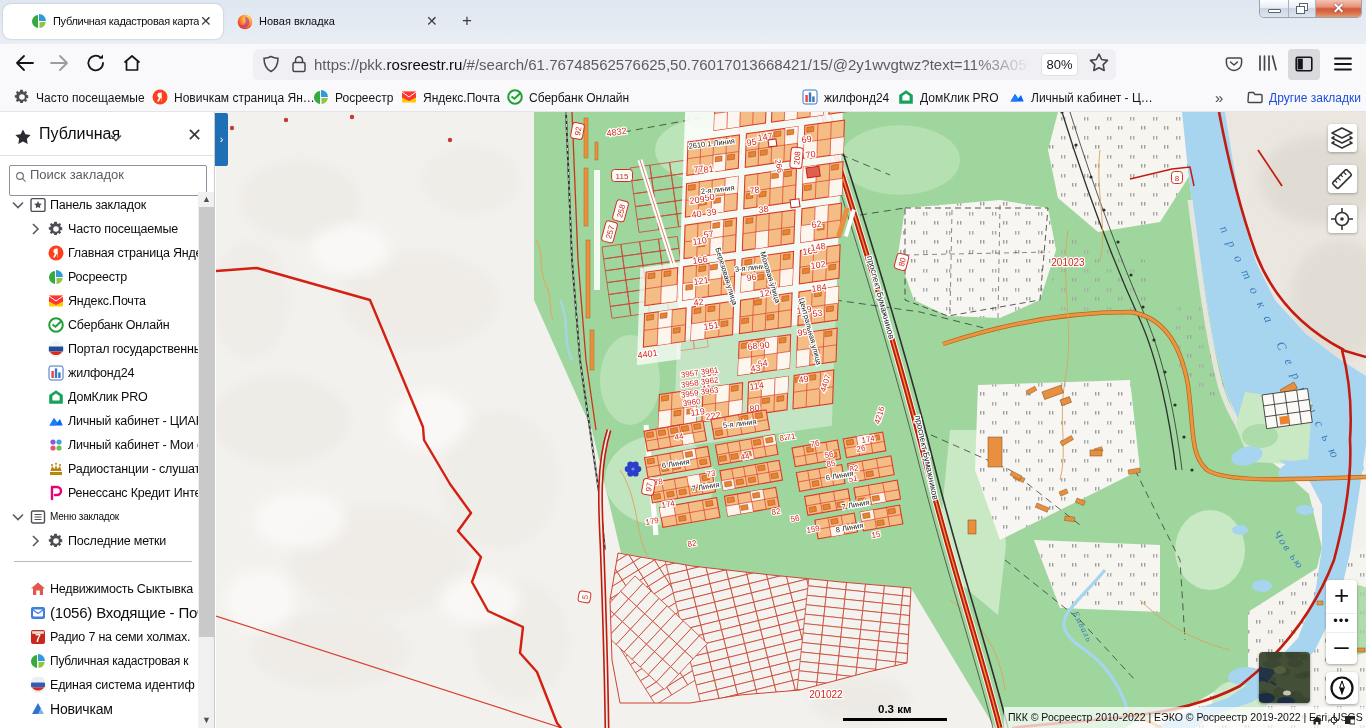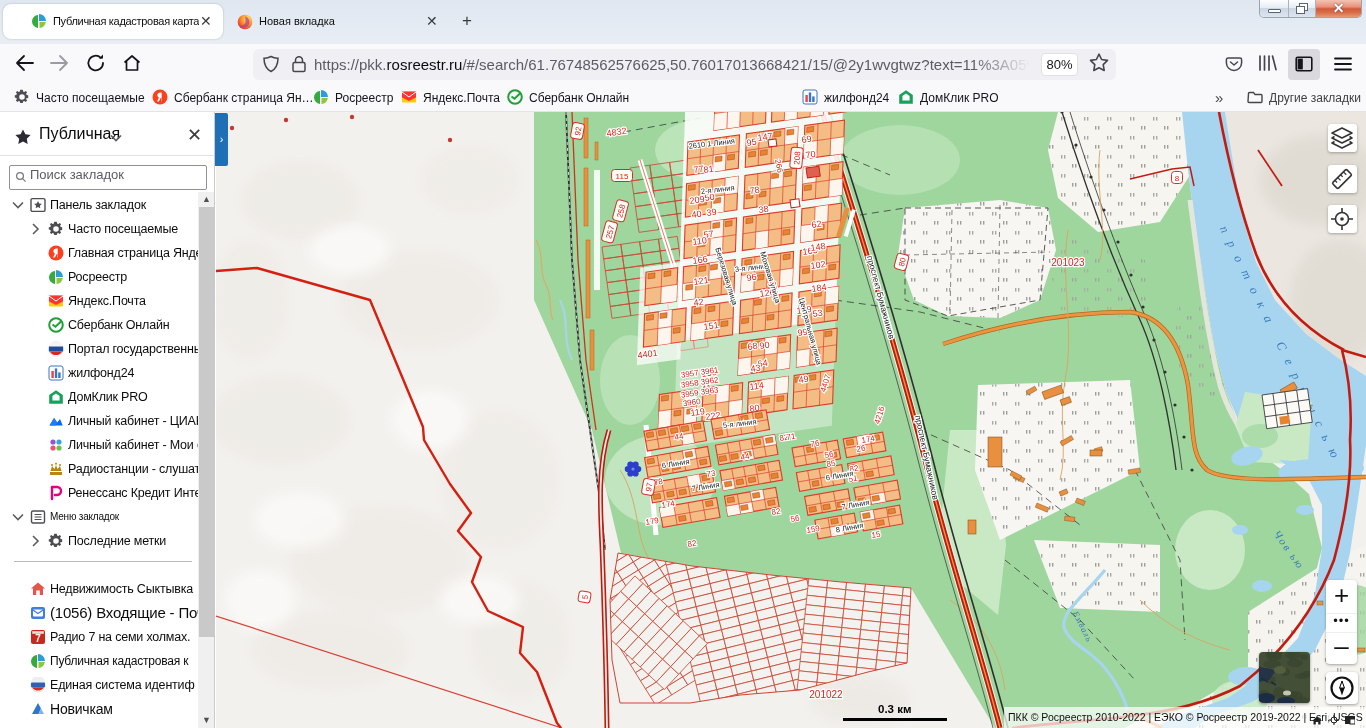--- a/index.html
+++ b/index.html
@@ -101,21 +101,21 @@
 <div class="abs" style="left:1333px;top:54px"><svg width="20" height="20" viewBox="0 0 20 20" style="" xmlns="http://www.w3.org/2000/svg">
       <path d="M2 4.5h16M2 10h16M2 15.5h16" stroke="#15141a" stroke-width="1.8" stroke-linecap="round"></path>
     </svg></div>
 <div id="bookbar">
     <div class="bm" style="left:14px"><span class="ticon" style="margin-right:6px"><svg width="16" height="16" viewBox="0 0 16 16" style="" xmlns="http://www.w3.org/2000/svg">
           <path d="M8 5.2a2.8 2.8 0 1 0 0 5.6 2.8 2.8 0 0 0 0-5.6zm6.2 4l-1.6-.3a4.7 4.7 0 0 1-.5 1.2l1 1.4-1.4 1.4-1.4-1a4.7 4.7 0 0 1-1.2.5l-.3 1.6H6.2l-.3-1.6a4.7 4.7 0 0 1-1.2-.5l-1.4 1-1.4-1.4 1-1.4a4.7 4.7 0 0 1-.5-1.2l-1.6-.3V6.2l1.6-.3c.1-.4.3-.8.5-1.2l-1-1.4 1.4-1.4 1.4 1c.4-.2.8-.4 1.2-.5l.3-1.6h2.6l.3 1.6c.4.1.8.3 1.2.5l1.4-1 1.4 1.4-1 1.4c.2.4.4.8.5 1.2l1.6.3z" fill="#4d4d53"></path>
         </svg></span><span style="vertical-align:0px;color:#15141a">Часто посещаемые</span></div>
     <div class="bm" style="left:152px"><span class="ticon" style="margin-right:6px"><svg width="16" height="16" viewBox="0 0 16 16" style="" xmlns="http://www.w3.org/2000/svg">
           <circle cx="8" cy="8" r="7.5" fill="#fc3f1d"></circle>
           <path d="M9.3 13V3.8H8c-1.8 0-3 1-3 2.7 0 1.2.5 1.9 1.5 2.6L4.6 13h1.9l1.8-3.6h.6V13z" fill="#fff" transform="translate(.4 -.4)"></path>
-        </svg></span><span style="vertical-align:0px;color:#15141a">Сбербанк страница Ян…</span></div>
+        </svg></span><span style="vertical-align:0px;color:#15141a">Новичкам страница Ян…</span></div>
     <div class="bm" style="left:313px"><span class="ticon" style="margin-right:6px"><svg width="16" height="16" viewBox="0 0 16 16" style="" xmlns="http://www.w3.org/2000/svg">
           <g>
             <path d="M8 1a7 7 0 0 1 7 7H8z" fill="#2f9bd8"></path>
             <path d="M7 2a6.5 6.5 0 0 0-6 6.5 6.5 6.5 0 0 0 6 6.4z" fill="#36a93f"></path>
             <path d="M8.5 9h6.3a7 7 0 0 1-6.3 6z" fill="#8dc63f"></path>
           </g>
         </svg></span><span style="vertical-align:0px;color:#15141a">Росреестр</span></div>
     <div class="bm" style="left:401px"><span class="ticon" style="margin-right:6px"><svg width="16" height="16" viewBox="0 0 16 16" style="" xmlns="http://www.w3.org/2000/svg">
           <rect x="1" y="2.5" width="14" height="11" rx="1" fill="#ffcc00"></rect>
           <path d="M1 2.5h14v6L8 12 1 8.5z" fill="#ff3333"></path>
@@ -128,24 +128,28 @@
     <div class="bm" style="left:802px"><span class="ticon" style="margin-right:6px"><svg width="16" height="16" viewBox="0 0 16 16" style="" xmlns="http://www.w3.org/2000/svg">
           <rect x="1" y="1" width="14" height="14" rx="2" fill="#fff" stroke="#3a76c4"></rect>
           <rect x="3.4" y="6" width="2.4" height="7" fill="#e8453c"></rect>
           <rect x="6.8" y="3.4" width="2.4" height="9.6" fill="#3a76c4"></rect>
           <rect x="10.2" y="7.4" width="2.4" height="5.6" fill="#3a76c4"></rect>
         </svg></span><span style="vertical-align:0px;color:#15141a">жилфонд24</span></div>
     <div class="bm" style="left:898px"><span class="ticon" style="margin-right:6px"><svg width="16" height="16" viewBox="0 0 16 16" style="" xmlns="http://www.w3.org/2000/svg">
           <path d="M8 1.2 14.8 6v8.8H1.2V6z" fill="#17a25c"></path>
           <path d="M8 4.4l3.6 2.6v4.6H4.4V7z" fill="#fff"></path>
         </svg></span><span style="vertical-align:0px;color:#15141a">ДомКлик PRO</span></div>
+    <div class="bm" style="left:1009px"><span class="ticon" style="margin-right:6px"><svg width="16" height="16" viewBox="0 0 16 16" style="" xmlns="http://www.w3.org/2000/svg">
+          <path d="M1.5 12.5 6 5l3.2 4.5L12 6l2.7 6.5z" fill="#0468ff"></path>
+          <path d="M6 5l3.2 4.5L8 12.5H1.5z" fill="#1f7cff"></path>
+        </svg></span><span style="vertical-align:0px;color:#15141a">Личный кабинет - Ц…</span></div>
     <div class="bm" style="left:1215px;font-size:15px;color:#45454c">»</div>
     <div class="bm" style="left:1247px"><span class="ticon" style="margin-right:6px"><svg width="16" height="16" viewBox="0 0 16 16" style="" xmlns="http://www.w3.org/2000/svg">
           <path d="M1.5 4.5a1 1 0 0 1 1-1h4l1.5 2h6a1 1 0 0 1 1 1v6a1 1 0 0 1-1 1h-12a1 1 0 0 1-1-1z" fill="none" stroke="#45454c" stroke-width="1.4"></path>
-        </svg></span><span style="vertical-align:0px;color:#404040">Другие закладки</span></div>
+        </svg></span><span style="vertical-align:0px;color:#1d4ed8">Другие закладки</span></div>
   </div>
 <div id="map"><svg width="1150" height="616" viewBox="216 112 1150 616" xmlns="http://www.w3.org/2000/svg">
       <defs>
     <pattern id="dots" width="23" height="19" patternUnits="userSpaceOnUse">
       <rect x="3" y="3" width="1.4" height="3.6" fill="#a8a8a8"></rect>
           <rect x="6" y="3" width="1.4" height="3.6" fill="#a8a8a8"></rect>
       <rect x="14" y="12" width="1.4" height="3.6" fill="#9e9e9e"></rect>
           <rect x="17" y="12" width="1.4" height="3.6" fill="#9e9e9e"></rect>
     </pattern>
     <filter id="blur6">
@@ -1526,21 +1530,21 @@
 <div id="sidebar" style="overflow:hidden">
     <div class="abs" style="left:14px;top:16px"><svg width="18" height="18" viewBox="0 0 18 18" style="" xmlns="http://www.w3.org/2000/svg">
         <path d="M9 1.5l2.4 4.7 5.2.8-3.8 3.7.9 5.2L9 13.4l-4.7 2.5.9-5.2L1.4 7l5.2-.8z" fill="#2b2b33"></path>
       </svg></div>
     <div class="abs" style="left:39px;top:13px;font-size:16px;color:#0c0c0d">Публичная</div>
     <div class="abs" style="left:108px;top:18px"><svg width="14" height="14" viewBox="0 0 14 14" style="" xmlns="http://www.w3.org/2000/svg">
         <path d="M3 5.5l5 5 5-5" stroke="#5b5b66" stroke-width="1.6" fill="none"></path>
       </svg></div>
     <div class="abs" style="left:187px;top:12px;font-size:18px;color:#3a3a40">✕</div>
     <div class="abs" style="left:0;top:43px;width:215px;border-top:1px solid #e0e0e5"></div>
-    <div class="abs" style="left:9px;top:53px;width:198px;height:25px;border:1px solid #8f8f9d;border-radius:2px;background:#fff">
+    <div class="abs" style="left:9px;top:53px;width:198px;height:31px;border:1px solid #8f8f9d;border-radius:2px;background:#fff">
       <span style="position:absolute;left:5px;top:3px"><svg width="12" height="12" viewBox="0 0 12 12" xmlns="http://www.w3.org/2000/svg">
           <circle cx="5" cy="5" r="3.4" fill="none" stroke="#777" stroke-width="1.2"></circle>
           <path d="M7.6 7.6 L10.6 10.6" stroke="#777" stroke-width="1.2"></path>
         </svg></span>
       <span style="position:absolute;left:20px;top:1px;color:#5b5b66;font-size:13px">Поиск закладок</span>
     </div>
     <div class="abs" style="left:10px;top:85px"><svg width="16" height="16" viewBox="0 0 16 16" style="" xmlns="http://www.w3.org/2000/svg">
         <path d="M3 5.5l5 5 5-5" stroke="#5b5b66" stroke-width="1.6" fill="none"></path>
       </svg></div>
     <div class="abs" style="left:30px;top:85px"><svg width="16" height="16" viewBox="0 0 16 16" style="" xmlns="http://www.w3.org/2000/svg">

